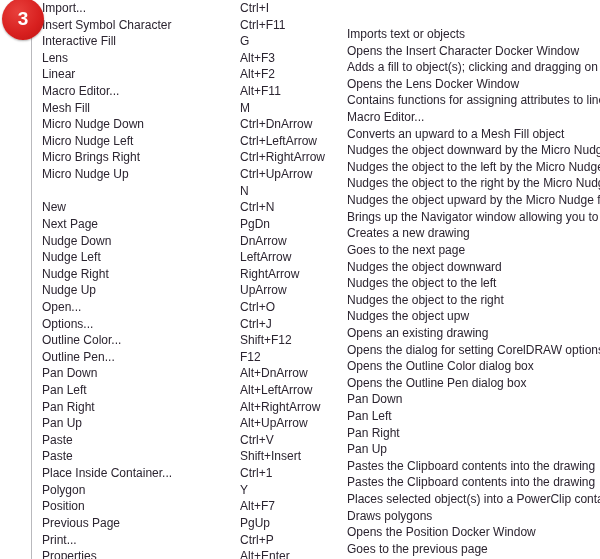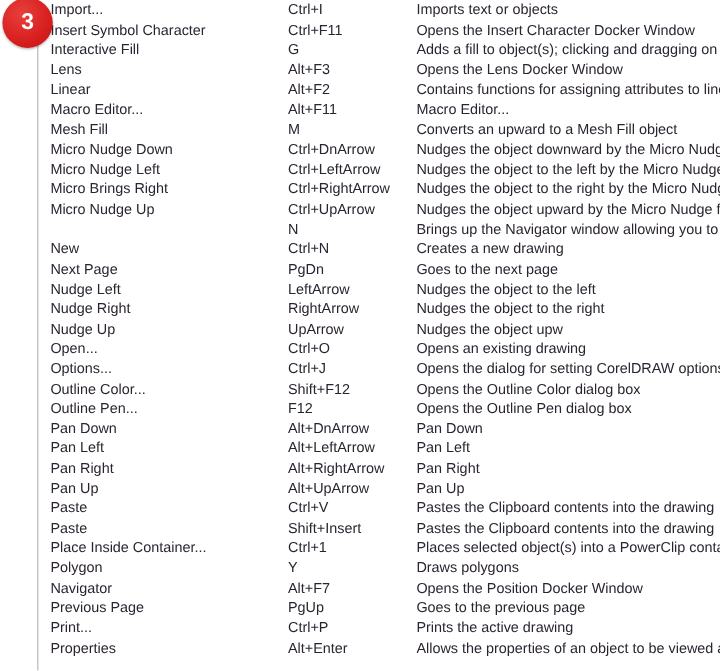--- a/index.html
+++ b/index.html
@@ -89,20 +89,21 @@
     left: 42px;
     width: 196px;
   }
   .c-shortcut {
     left: 240px;
     width: 106px;
   }
   .c-description {
     left: 347px;
     width: 253px;
+    margin-top: 26px;
   }
 </style>
 </head>
 <body>
 
 <div id="screen">
 
   <div id="left-rule"></div>
 
   <div id="shortcut-table">
@@ -170,20 +171,25 @@
         <div class="cell c-command">New</div>
         <div class="cell c-shortcut">Ctrl+N</div>
         <div class="cell c-description">Creates a new drawing</div>
       </div>
       <div class="row">
         <div class="cell c-command">Next Page</div>
         <div class="cell c-shortcut">PgDn</div>
         <div class="cell c-description">Goes to the next page</div>
       </div>
       <div class="row">
+        <div class="cell c-command">Nudge Down</div>
+        <div class="cell c-shortcut">DnArrow</div>
+        <div class="cell c-description">Nudges the object downward</div>
+      </div>
+      <div class="row">
         <div class="cell c-command">Nudge Left</div>
         <div class="cell c-shortcut">LeftArrow</div>
         <div class="cell c-description">Nudges the object to the left</div>
       </div>
       <div class="row">
         <div class="cell c-command">Nudge Right</div>
         <div class="cell c-shortcut">RightArrow</div>
         <div class="cell c-description">Nudges the object to the right</div>
       </div>
       <div class="row">
@@ -245,21 +251,21 @@
         <div class="cell c-command">Place Inside Container...</div>
         <div class="cell c-shortcut">Ctrl+1</div>
         <div class="cell c-description">Places selected object(s) into a PowerClip contain</div>
       </div>
       <div class="row">
         <div class="cell c-command">Polygon</div>
         <div class="cell c-shortcut">Y</div>
         <div class="cell c-description">Draws polygons</div>
       </div>
       <div class="row">
-        <div class="cell c-command">Navigator</div>
+        <div class="cell c-command">Position</div>
         <div class="cell c-shortcut">Alt+F7</div>
         <div class="cell c-description">Opens the Position Docker Window</div>
       </div>
       <div class="row">
         <div class="cell c-command">Previous Page</div>
         <div class="cell c-shortcut">PgUp</div>
         <div class="cell c-description">Goes to the previous page</div>
       </div>
       <div class="row">
         <div class="cell c-command">Print...</div>

